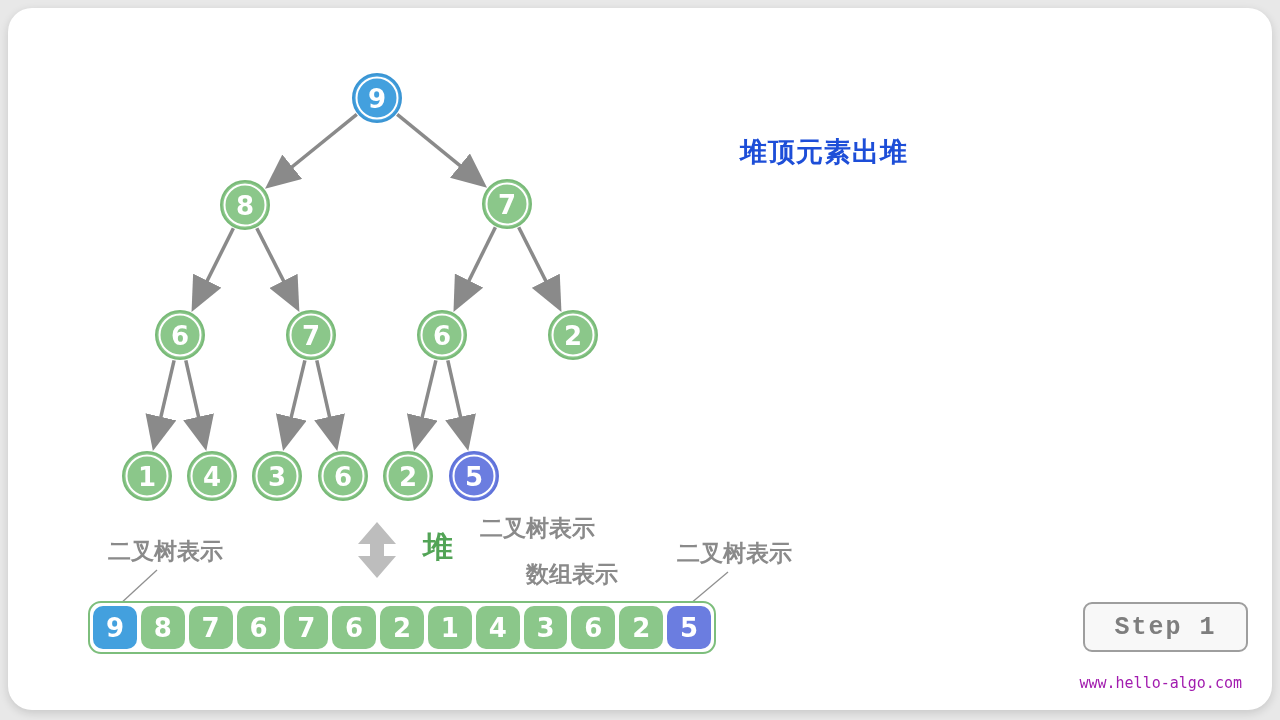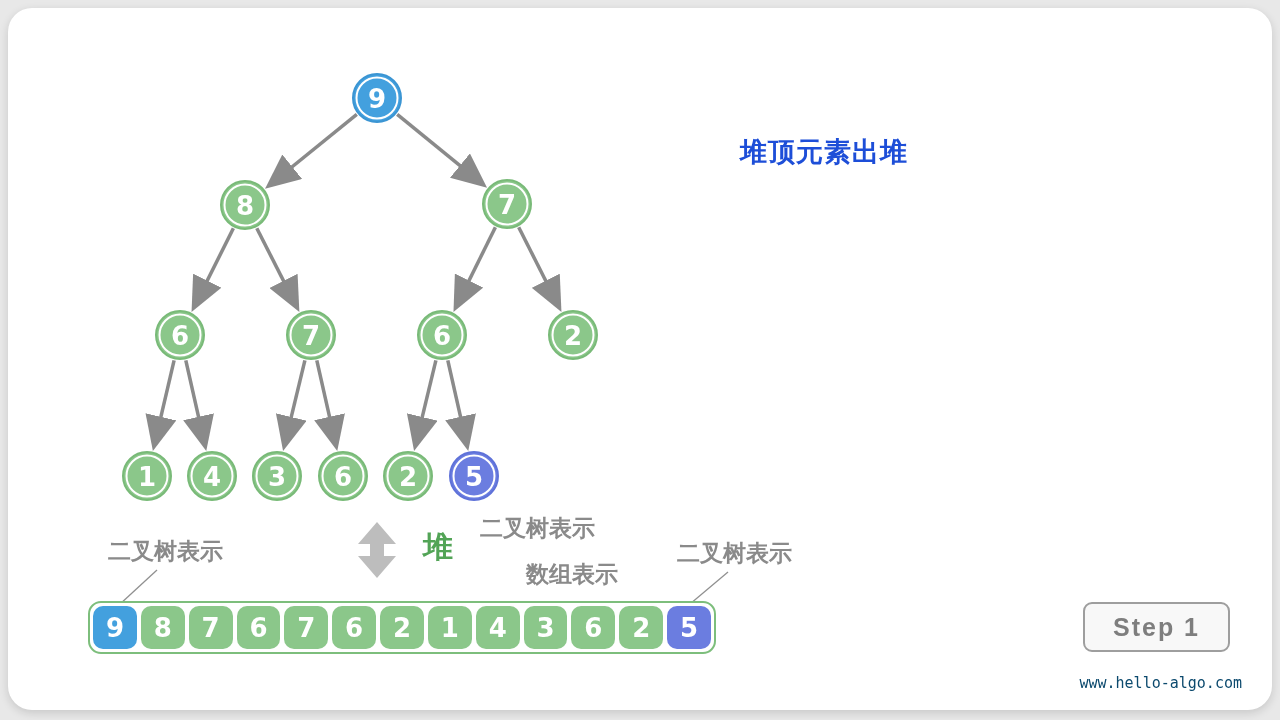--- a/index.html
+++ b/index.html
@@ -71,38 +71,38 @@
     border-radius: 10px;
     display: flex; align-items: center; justify-content: center;
     color: #FFFFFF;
     font-size: 26px;
     font-weight: 600;
   }
   .array-cell.bold { font-weight: 800; }
   .step-badge {
     position: absolute;
     left: 1083px; top: 602px;
-    width: 147px; height: 50px;
+    width: 165px; height: 50px;
     background: #F8F8F8;
     border: 2px solid #9E9E9E;
     border-radius: 9px;
     display: flex; align-items: center; justify-content: center;
-    font-family: Liberation Sans, sans-serif;
+    font-family: Liberation Mono, monospace;
     font-size: 25px; font-weight: 700;
     color: #7E7E7E;
     letter-spacing: 2px;
   }
   .watermark {
     position: absolute;
     left: 1076px; top: 674px;
     width: 166px;
     text-align: right;
     font-family: "DejaVu Sans Mono", "Liberation Mono", monospace;
     font-size: 15px;
-    color: #0c4a6e;
+    color: #a21caf;
     white-space: nowrap;
   }
 </style>
 </head>
 <body>
 
 <div class="card"></div>
 
 <div class="layer">
   <svg class="diagram" id="tree-svg" width="1280" height="720" viewBox="0 0 1280 720">

